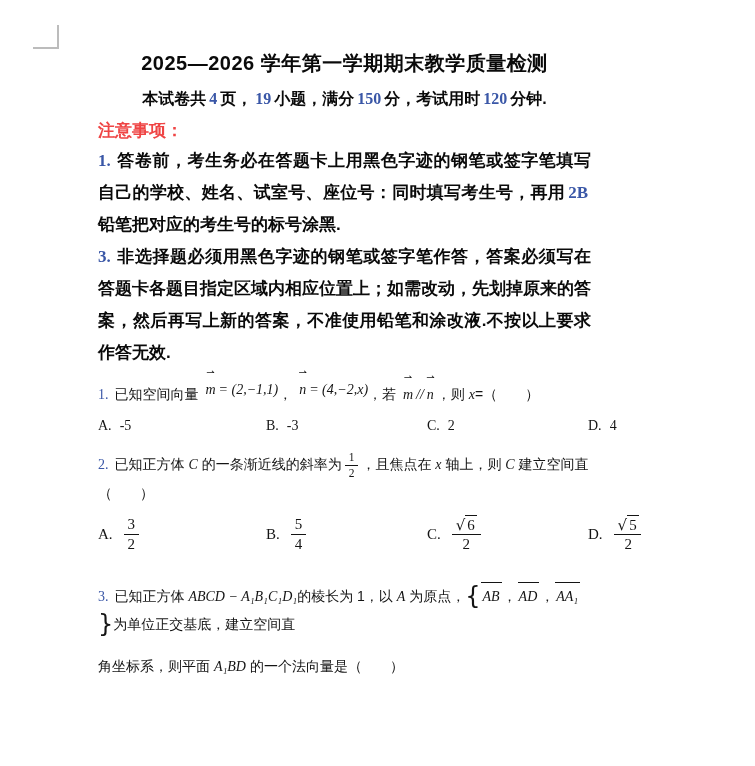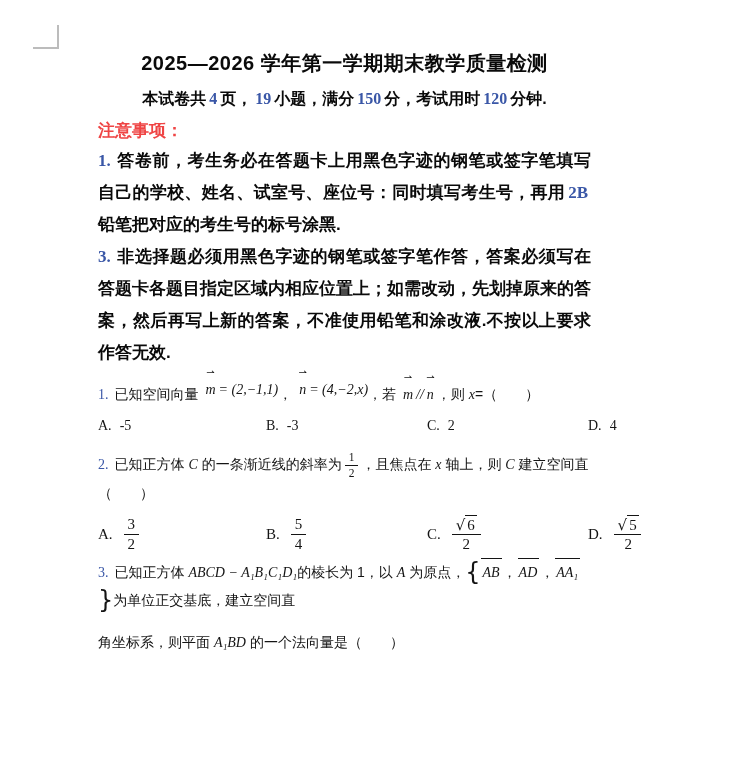--- a/index.html
+++ b/index.html
@@ -15,21 +15,21 @@
   .exam-info{margin:4px 0 9px;text-align:center;font-size:16px;font-weight:700;color:#0a0a0a;}
   .notes-heading{font-size:17px;font-weight:700;margin:0 0 3px;color:#ef4444;}
   .note,.section{font-size:17px;font-weight:700;line-height:1.88;margin:0;color:#0a0a0a;text-align:justify;}
   .d{color:#3a57a7;font-family:"Liberation Serif",serif;margin:0 3px;}
   .qnum{color:#3a57a7;font-family:"Liberation Serif","DejaVu Serif",serif;margin-right:6px;}
   span:empty{display:none;}
   
   .question{font-size:14px;font-weight:400;color:#141414;margin:0;line-height:1.9;}
   .q1{margin-top:12px;}
   .q2{margin-top:16px;}
-  .q3l1{margin-top:4px;}
+  .q3l1{margin-top:28px;}
   .q3l2{margin-top:16px;}
   .mi{font-style:italic;font-family:"Liberation Serif","DejaVu Serif",serif;}
   .raised{position:relative;top:-5px;display:inline-block;}
   .vec{position:relative;display:inline-block;padding:0 1px;margin:0 2px;}
   .vec .arrow{position:absolute;top:-.72em;left:50%;transform:translateX(-50%);
               font-size:.72em;line-height:1;font-style:normal;color:#141414;
               font-family:"DejaVu Sans",sans-serif;}
   .ovec{border-top:1.2px solid #141414;padding:1px 2px 0 1px;margin:0 1px;display:inline-block;}
   .brace{font-size:24px;font-family:"DejaVu Sans",sans-serif;vertical-align:-3px;line-height:1;}
   .frac{display:inline-flex;flex-direction:column;vertical-align:middle;text-align:center;

